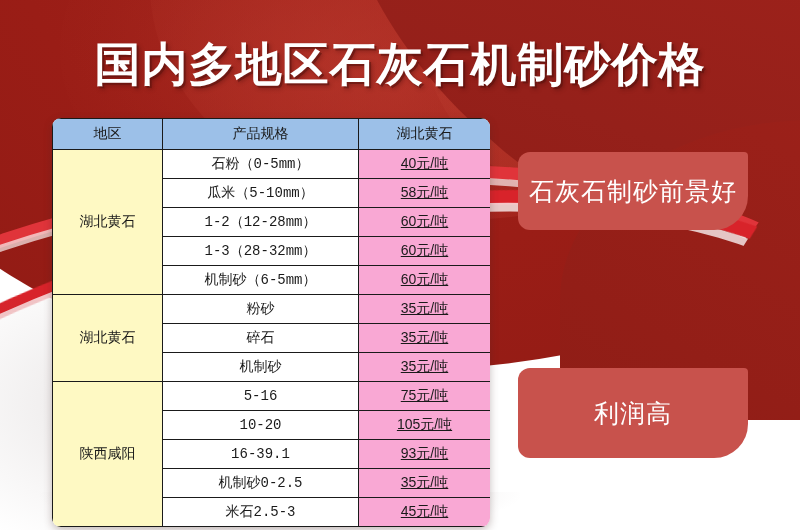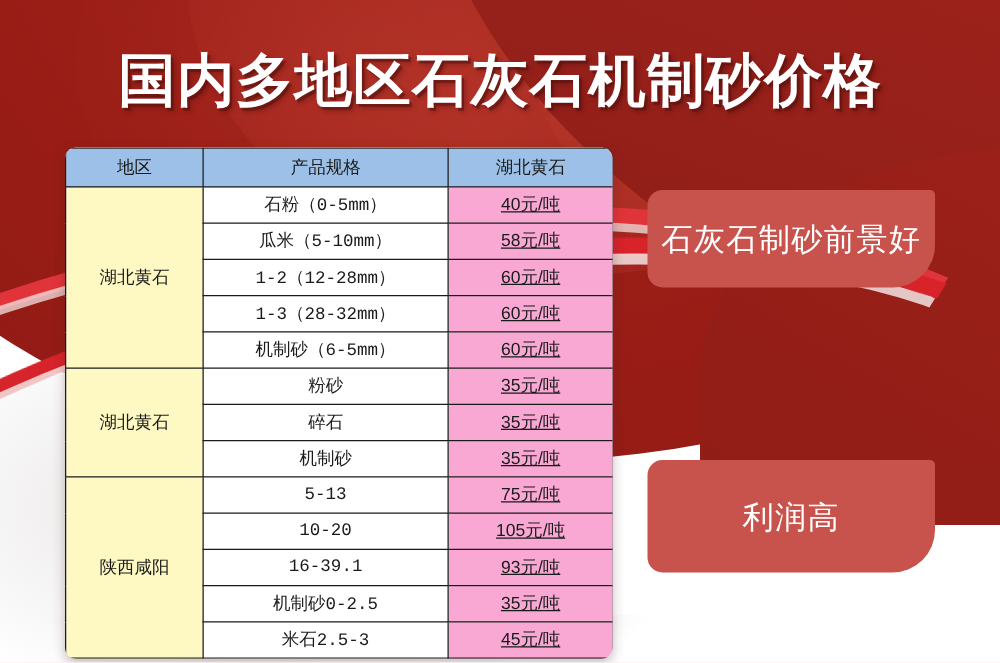--- a/index.html
+++ b/index.html
@@ -265,21 +265,21 @@
           <td class="spec">碎石</td>
           <td class="price">35元/吨</td>
         </tr>
         <tr>
           <td class="spec">机制砂</td>
           <td class="price">35元/吨</td>
         </tr>
 
         <tr>
           <td class="region" rowspan="5">陕西咸阳</td>
-          <td class="spec">5-13</td>
+          <td class="spec">5-16</td>
           <td class="price">75元/吨</td>
         </tr>
         <tr>
           <td class="spec">10-20</td>
           <td class="price">105元/吨</td>
         </tr>
         <tr>
           <td class="spec">16-39.1</td>
           <td class="price">93元/吨</td>
         </tr>

